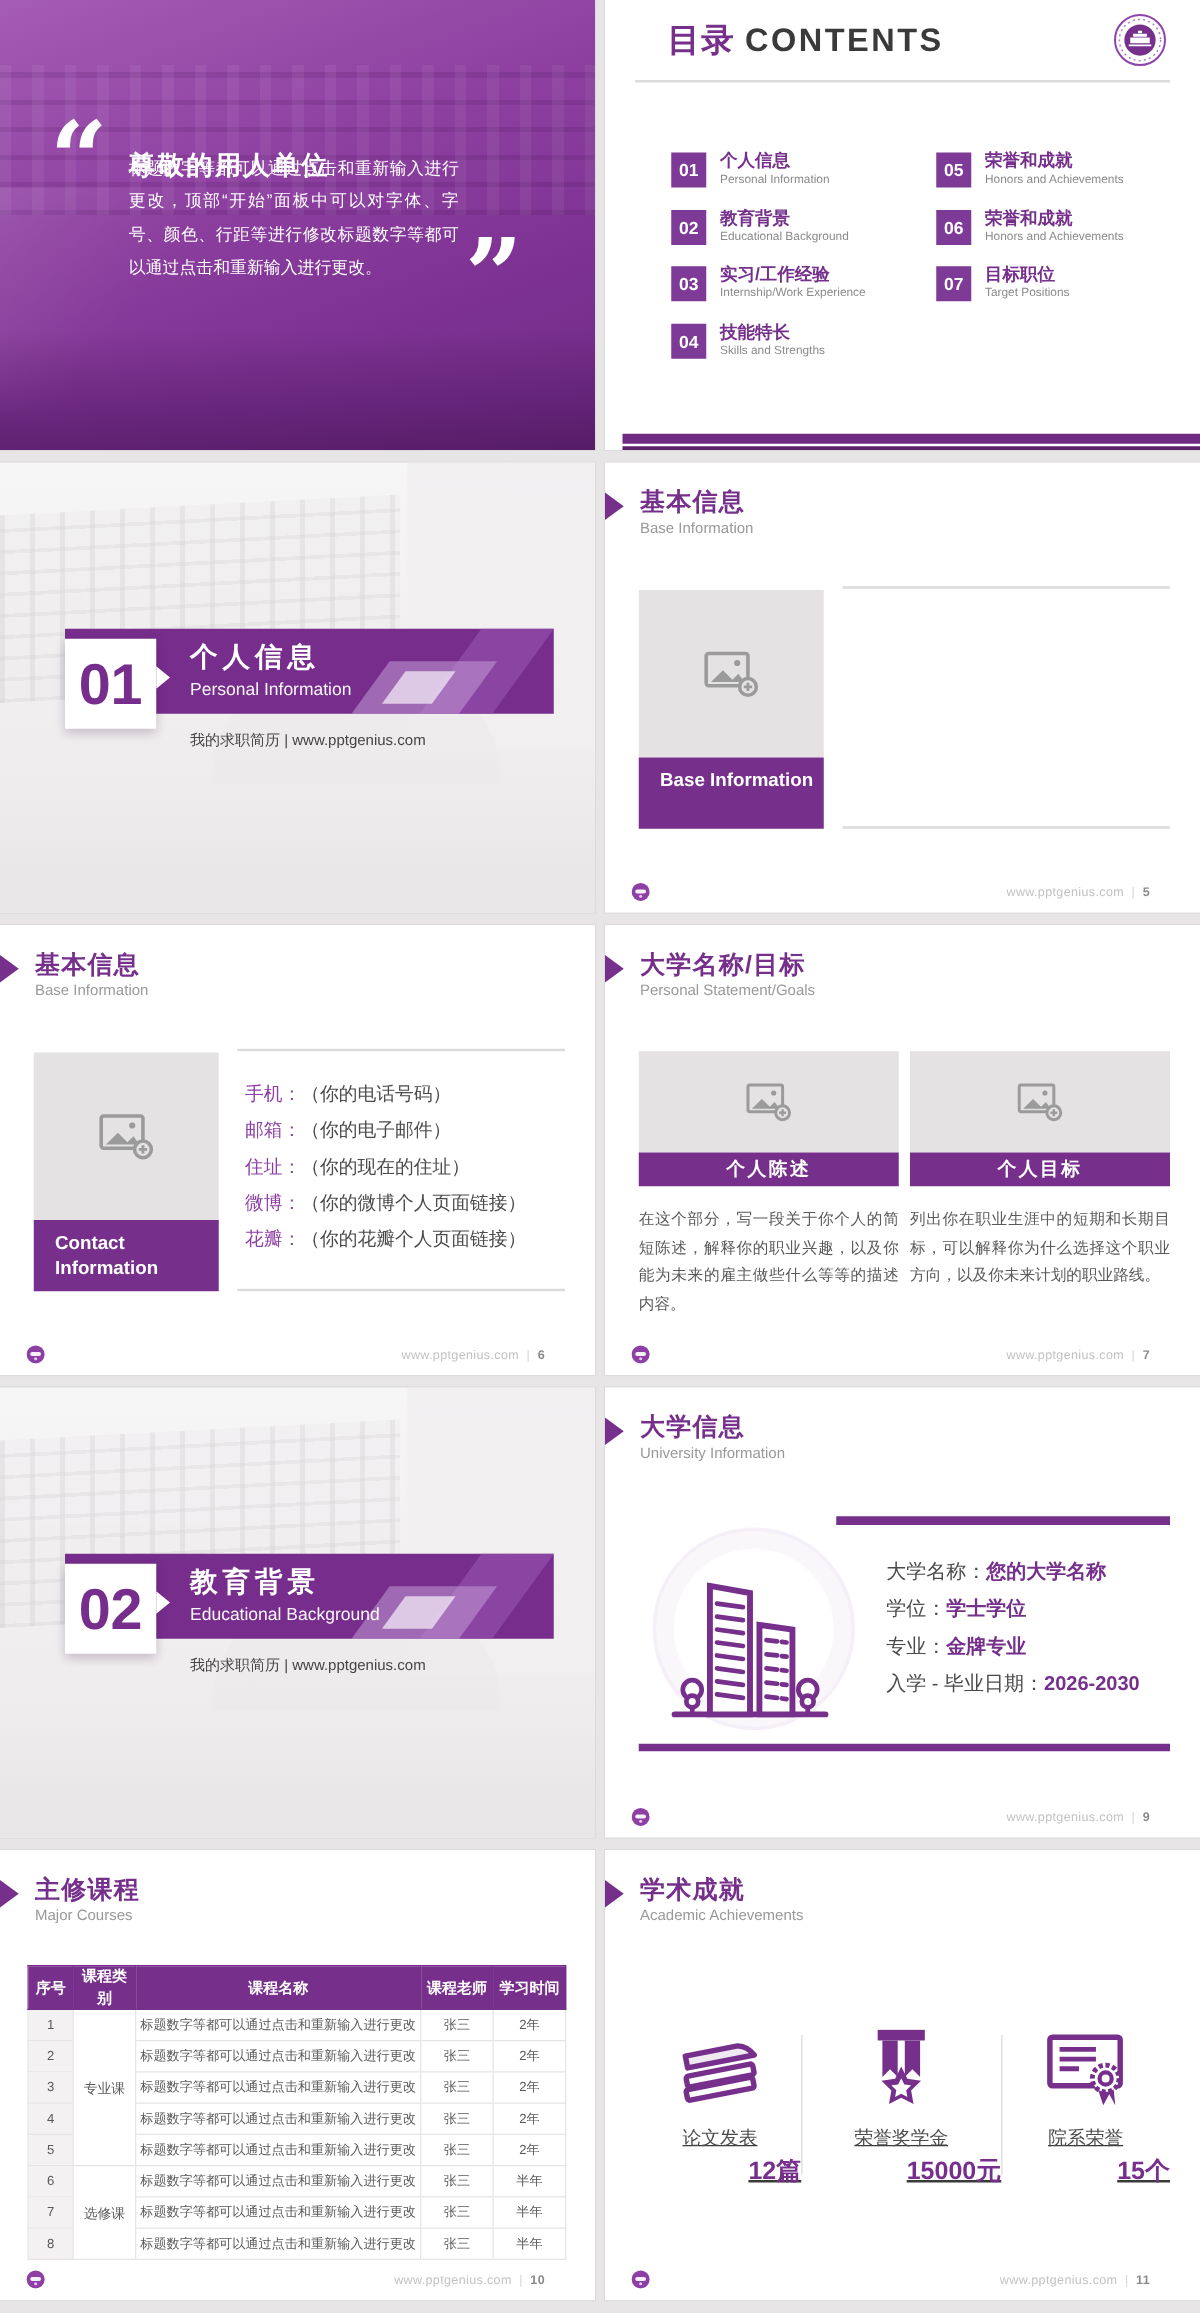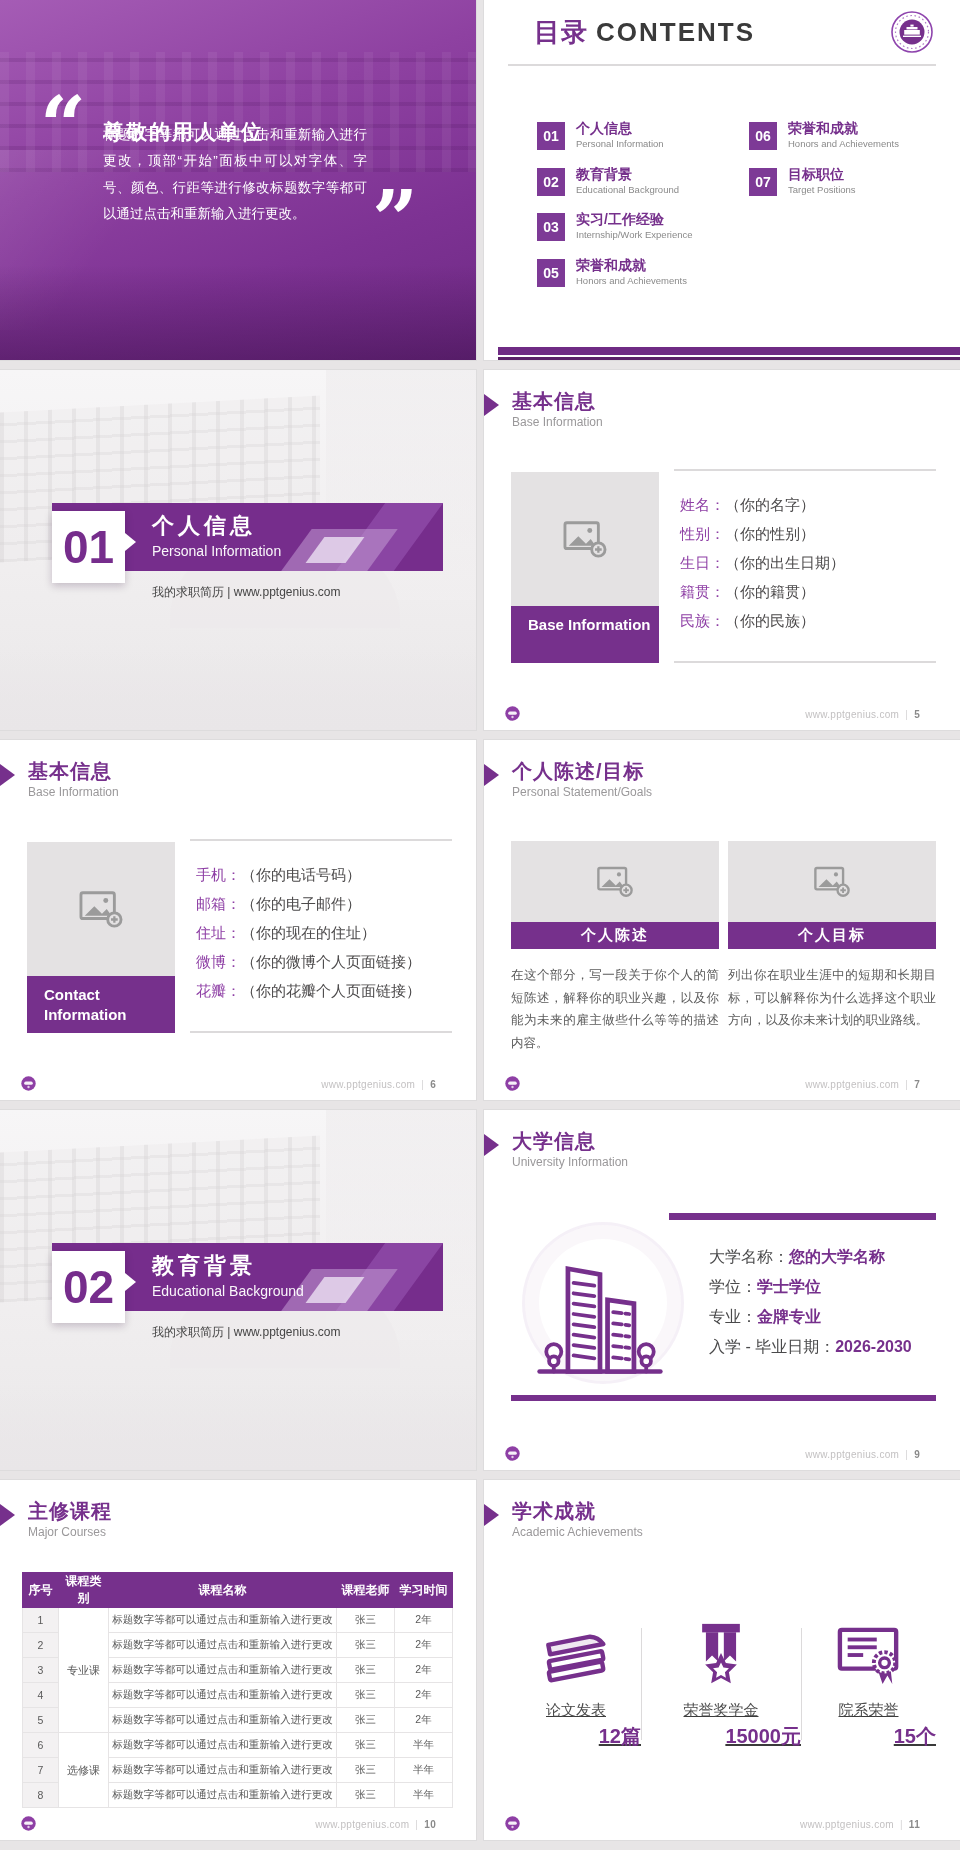--- a/index.html
+++ b/index.html
@@ -203,20 +203,27 @@
           </div>
       </div>
       <div class="toc-item">
         <div class="toc-num">03</div>
         <div class="toc-text">
             <div class="toc-zh">实习/工作经验</div>
             <div class="toc-en">Internship/Work Experience</div>
           </div>
       </div>
       <div class="toc-item">
+        <div class="toc-num">04</div>
+        <div class="toc-text">
+            <div class="toc-zh">技能特长</div>
+            <div class="toc-en">Skills and Strengths</div>
+          </div>
+      </div>
+      <div class="toc-item">
         <div class="toc-num">05</div>
         <div class="toc-text">
             <div class="toc-zh">荣誉和成就</div>
             <div class="toc-en">Honors and Achievements</div>
           </div>
       </div>
       <div class="toc-item">
         <div class="toc-num">06</div>
         <div class="toc-text">
             <div class="toc-zh">荣誉和成就</div>
@@ -262,27 +269,20 @@
     <div class="ph">
       <svg width="46" height="42" viewBox="0 0 48 44">
         <rect x="3" y="5" width="35" height="27" rx="2" fill="none" stroke="#9b9b9b" stroke-width="3"></rect>
         <circle cx="29" cy="13" r="2.6" fill="#9b9b9b"></circle>
         <path d="M7 29 L17 19 L25 27 L30 22 L35 29 Z" fill="#9b9b9b"></path>
         <circle cx="38" cy="33" r="7" fill="#e4e2e3" stroke="#9b9b9b" stroke-width="3"></circle>
         <path d="M38 29.5 V36.5 M34.5 33 H41.5" stroke="#9b9b9b" stroke-width="2.4"></path>
       </svg>
     </div>
     <div class="plabel">Base Information</div>
-    <div class="fields">
-      <div class="field"><span class="fk">姓名：</span><span class="fv">（你的名字）</span></div>
-      <div class="field"><span class="fk">性别：</span><span class="fv">（你的性别）</span></div>
-      <div class="field"><span class="fk">生日：</span><span class="fv">（你的出生日期）</span></div>
-      <div class="field"><span class="fk">籍贯：</span><span class="fv">（你的籍贯）</span></div>
-      <div class="field"><span class="fk">民族：</span><span class="fv">（你的民族）</span></div>
-    </div>
     <div class="line-b"></div>
     <div class="flogo">
       <svg width="15" height="15" viewBox="0 0 15 15">
           <circle cx="7.5" cy="7.5" r="7.2" fill="#8e3fa5"></circle>
           <rect x="3.2" y="5.6" width="8.6" height="3.2" rx="1.6" fill="#fff" opacity=".92"></rect>
           <circle cx="7.5" cy="11" r="1.2" fill="#fff" opacity=".75"></circle>
         </svg>
     </div>
     <div class="ffoot">
       <span>www.pptgenius.com</span><span class="fsep">|</span><span class="fpage">5</span>
@@ -319,21 +319,21 @@
           <circle cx="7.5" cy="11" r="1.2" fill="#fff" opacity=".75"></circle>
         </svg>
     </div>
     <div class="ffoot">
       <span>www.pptgenius.com</span><span class="fsep">|</span><span class="fpage">6</span>
     </div>
   </section>
 
   <section class="slide">
     <div class="chead-arrow"></div>
-    <div class="chead-zh">个人陈述/目标</div>
+    <div class="chead-zh">大学名称/目标</div>
     <div class="chead-en">Personal Statement/Goals</div>
     <div class="card c2">
       <div class="card-ph">
         <svg width="38" height="35" viewBox="0 0 48 44">
           <rect x="3" y="5" width="35" height="27" rx="2" fill="none" stroke="#9b9b9b" stroke-width="3"></rect>
           <circle cx="29" cy="13" r="2.6" fill="#9b9b9b"></circle>
           <path d="M7 29 L17 19 L25 27 L30 22 L35 29 Z" fill="#9b9b9b"></path>
           <circle cx="38" cy="33" r="7" fill="#e4e2e3" stroke="#9b9b9b" stroke-width="3"></circle>
           <path d="M38 29.5 V36.5 M34.5 33 H41.5" stroke="#9b9b9b" stroke-width="2.4"></path>
         </svg>

